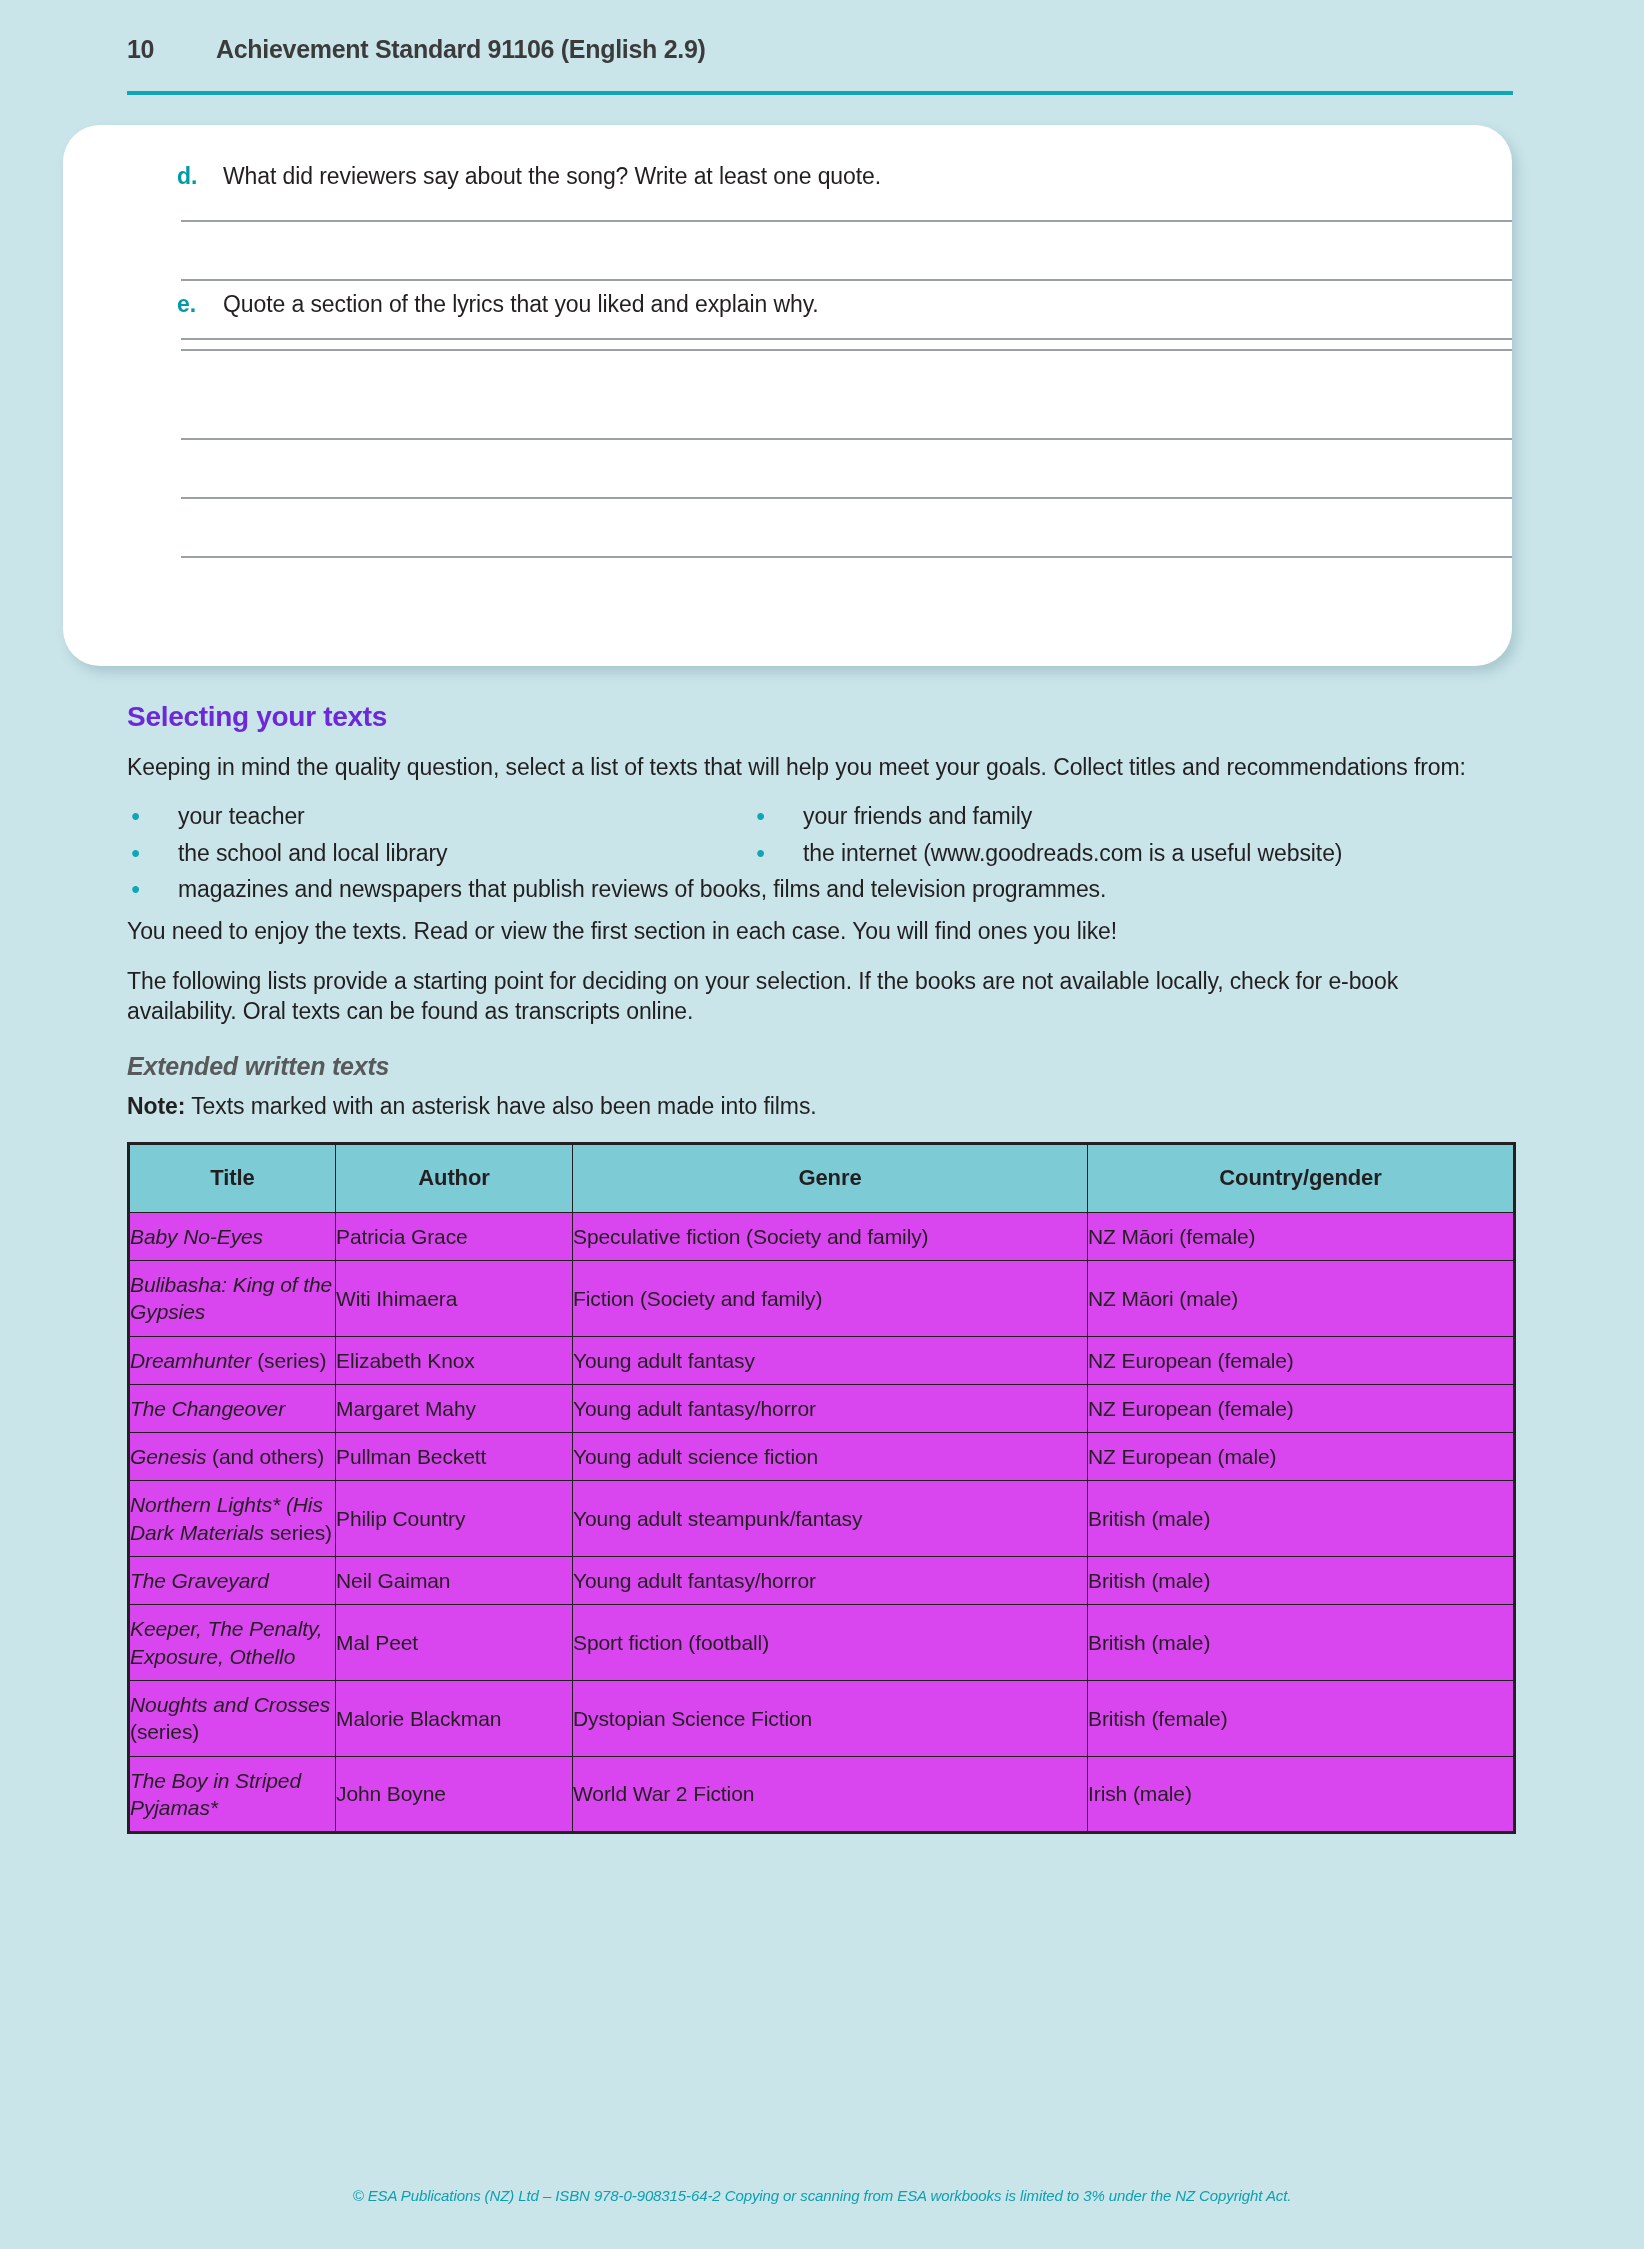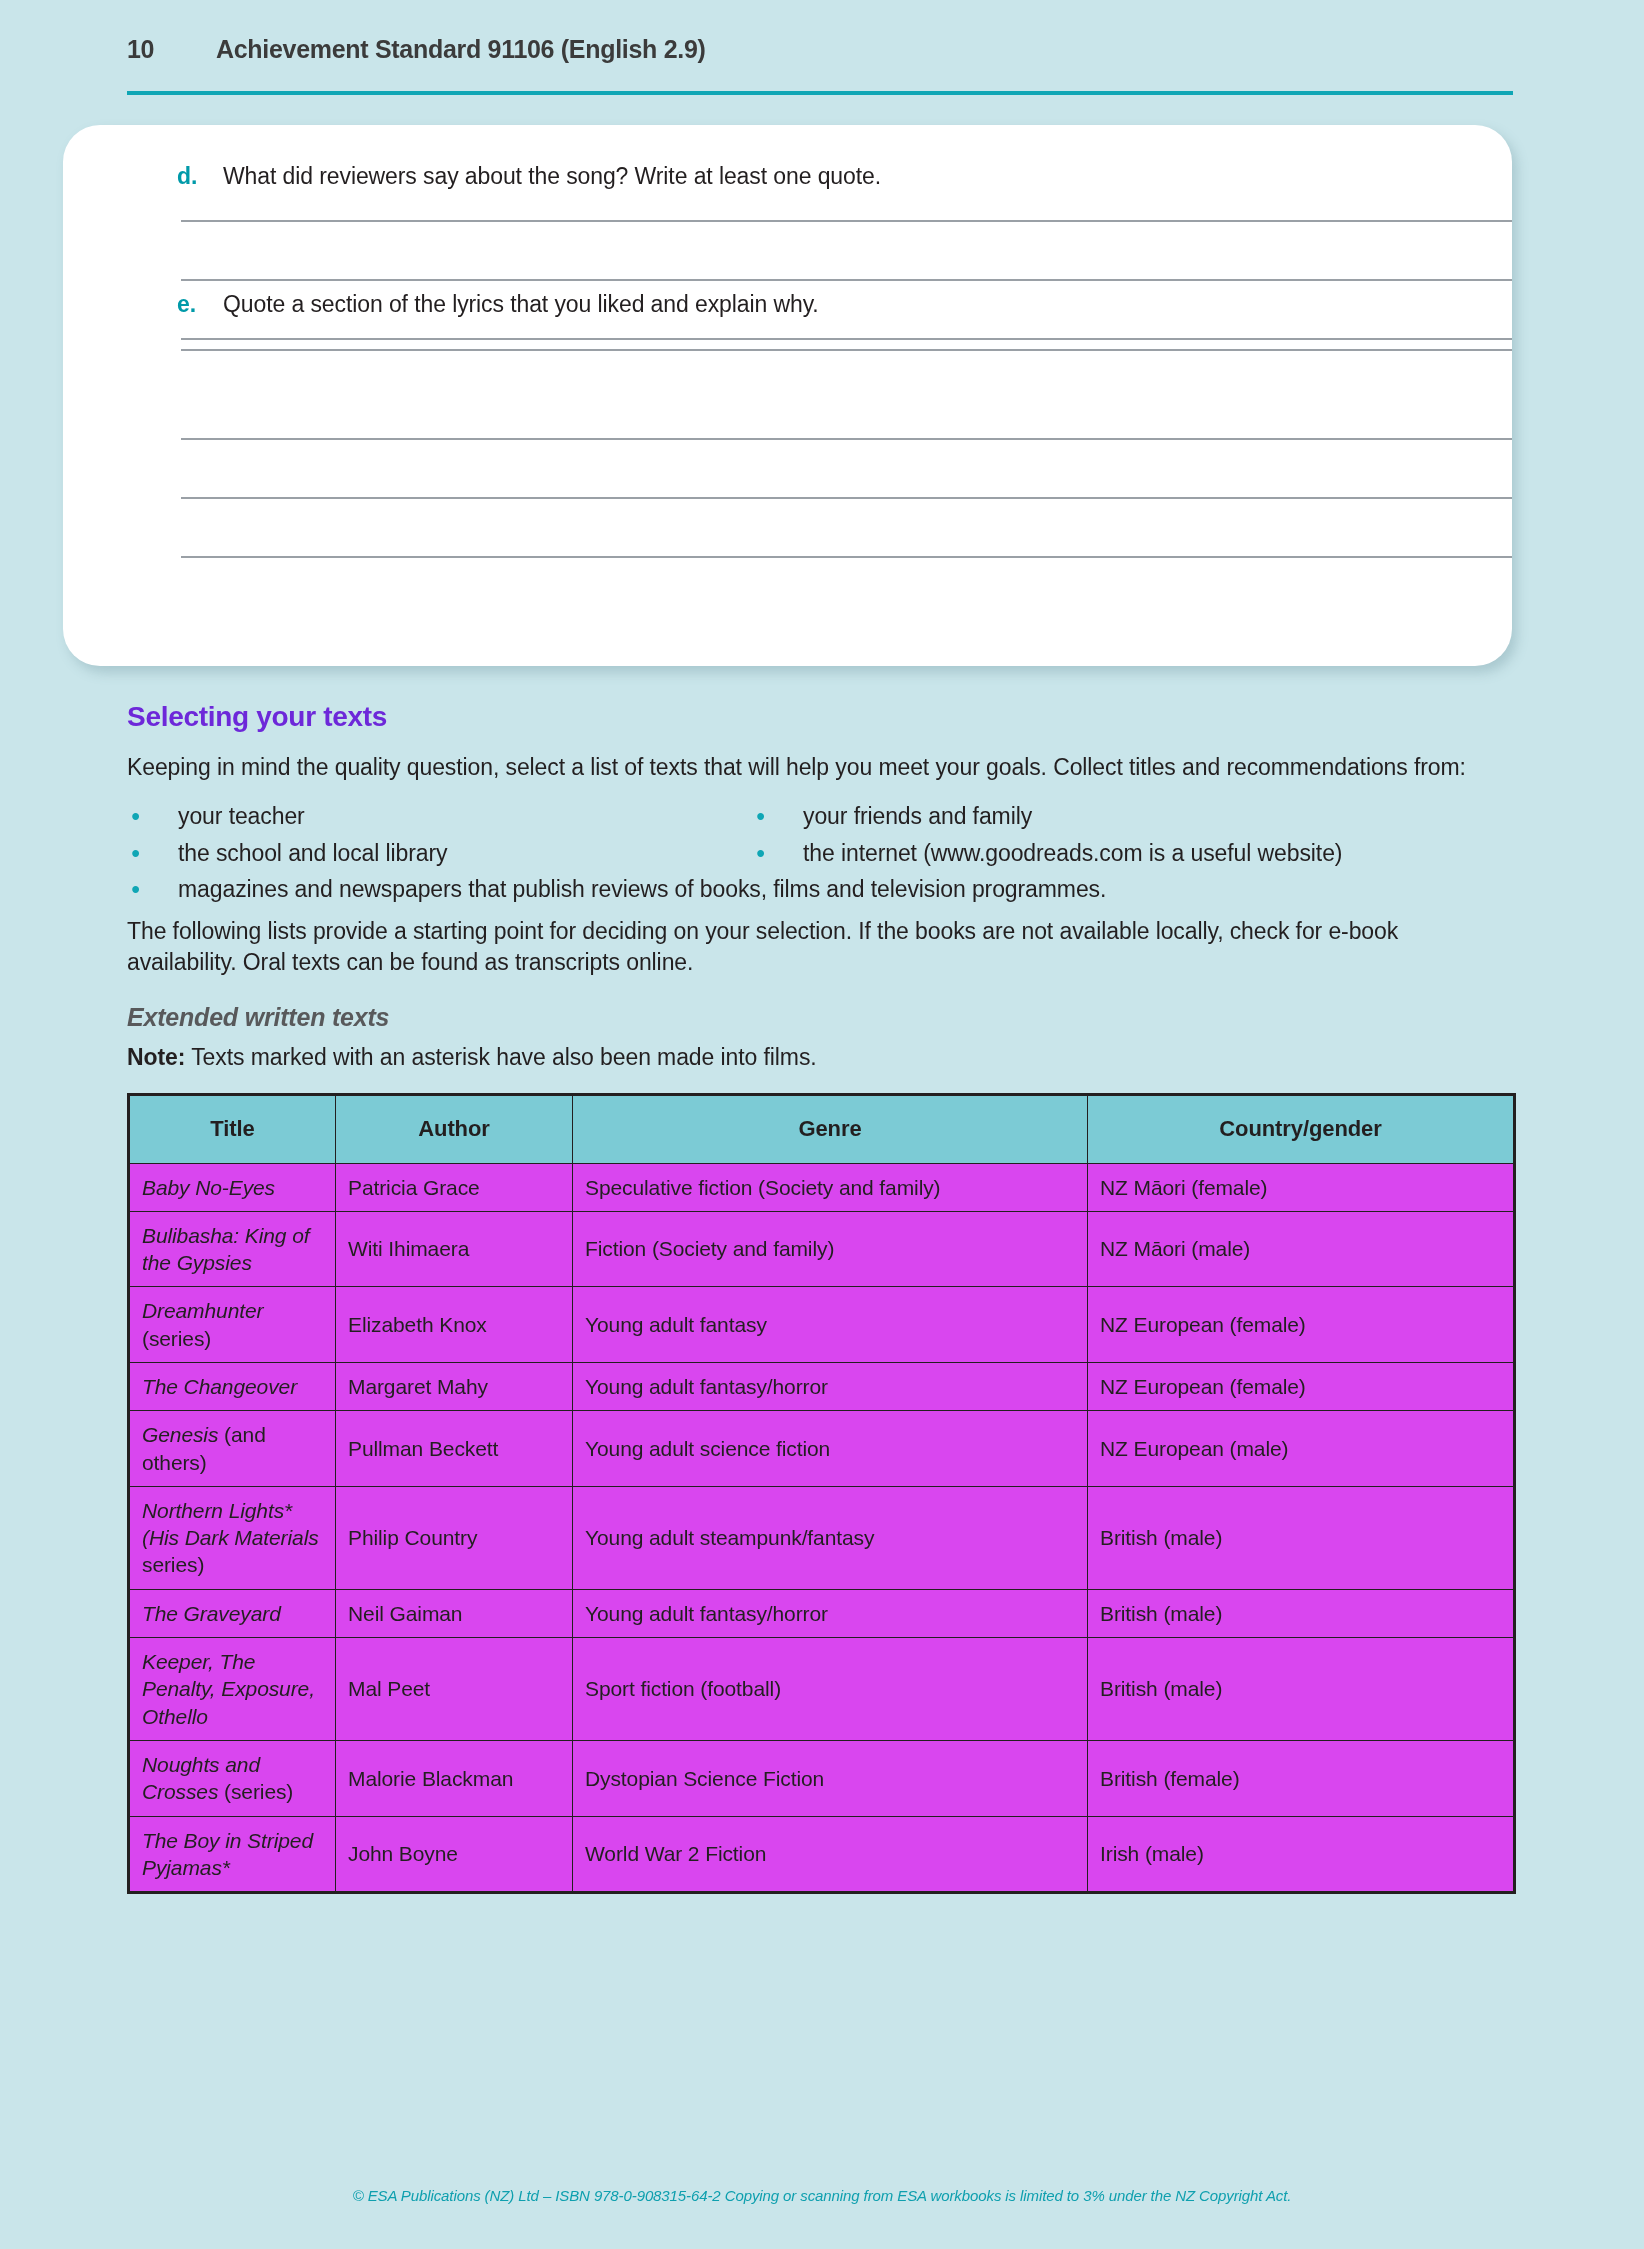--- a/index.html
+++ b/index.html
@@ -158,21 +158,21 @@
   
   table.texts-table {
     border-collapse: collapse;
     width: 1386px;
     table-layout: fixed;
     border: 3.4px solid #231f20;
   }
   table.texts-table th,
   table.texts-table td {
     border: 1.7px solid #231f20;
-    padding: 10px 12px;
+    padding: 10px 0;
     font-size: 21px;
     color: #231f20;
     letter-spacing: -0.1px;
     vertical-align: middle;
     line-height: 1.3;
   }
   table.texts-table thead th {
     background: #7ccbd5;
     font-weight: bold;
     text-align: center;
@@ -274,20 +274,21 @@
 
     <div class="bullet-row">
       <div class="bullet-col full">
         <span class="bullet-dot">•</span>
         <span class="bullet-text">magazines and newspapers that publish reviews of books, films and television programmes.</span>
       </div>
     </div>
 
   </div>
 
+  <p class="body-text">You need to enjoy the texts. Read or view the first section in each case. You will find ones you like!</p>
 
   <p class="body-text">The following lists provide a starting point for deciding on your selection. If the books are not available locally, check for e-book availability. Oral texts can be found as transcripts online.</p>
 
   <h3 class="subsection-title">Extended written texts</h3>
 
   <p class="note-line"><b>Note:</b><span> Texts marked with an asterisk have also been made into films.</span></p>
 
   <table class="texts-table">
     <colgroup>
       <col class="c-title">

